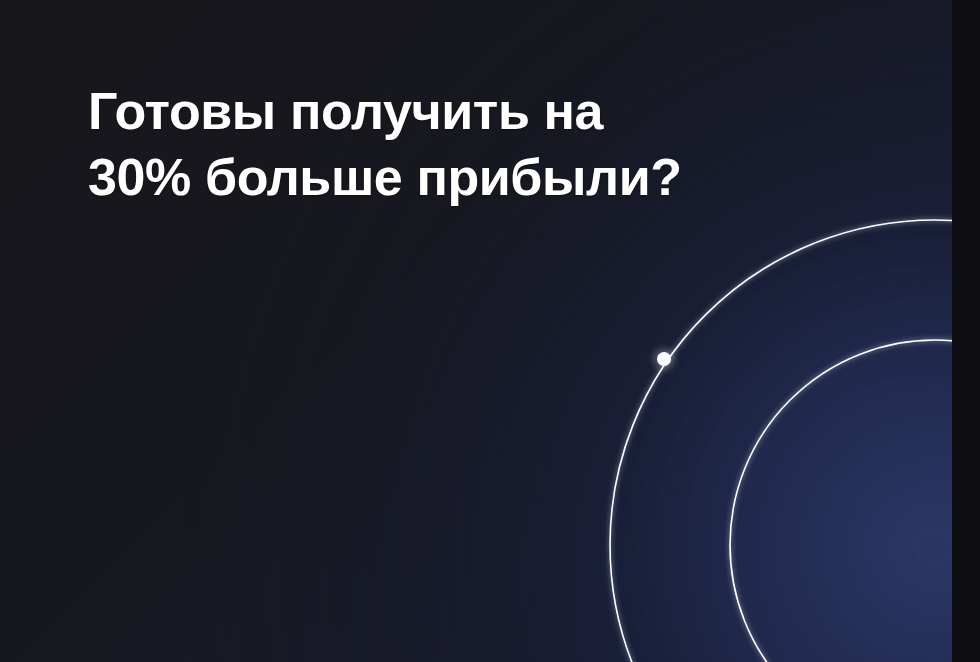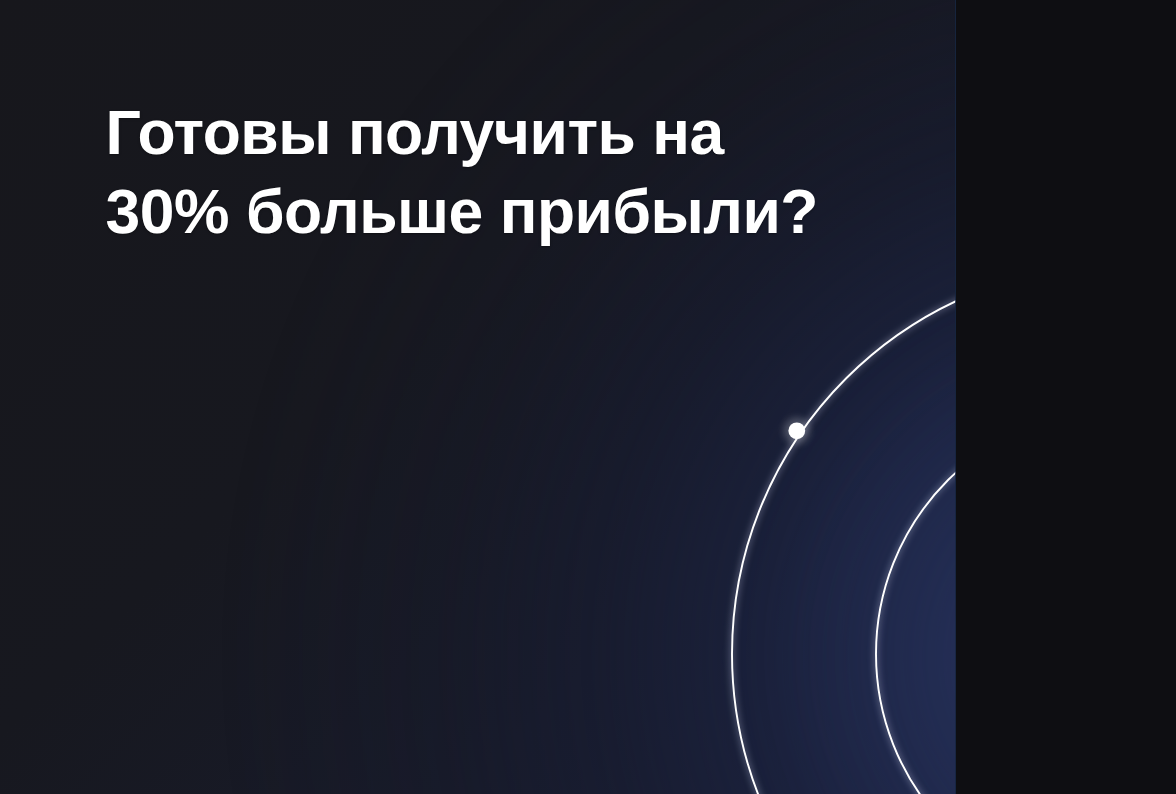--- a/index.html
+++ b/index.html
@@ -3,24 +3,24 @@
 <meta charset="utf-8">
 <title>Promo Banner</title>
 <style>
   html, body {
     margin: 0;
     padding: 0;
     background: #0e0e12;
   }
   #banner {
     position: relative;
-    width: 796px;
+    width: 952px;
     height: 662px;
     overflow: hidden;
-    background: #3b82f6;
+    background: #737373;
     font-family: "Liberation Sans", "DejaVu Sans", sans-serif;
     -webkit-font-smoothing: antialiased;
   }
 
   
   .bg-base {
     position: absolute;
     inset: 0;
     background: linear-gradient(135deg, #17171c 0%, #17181f 42%, #181b2a 72%, #1a1e33 100%);
   }

